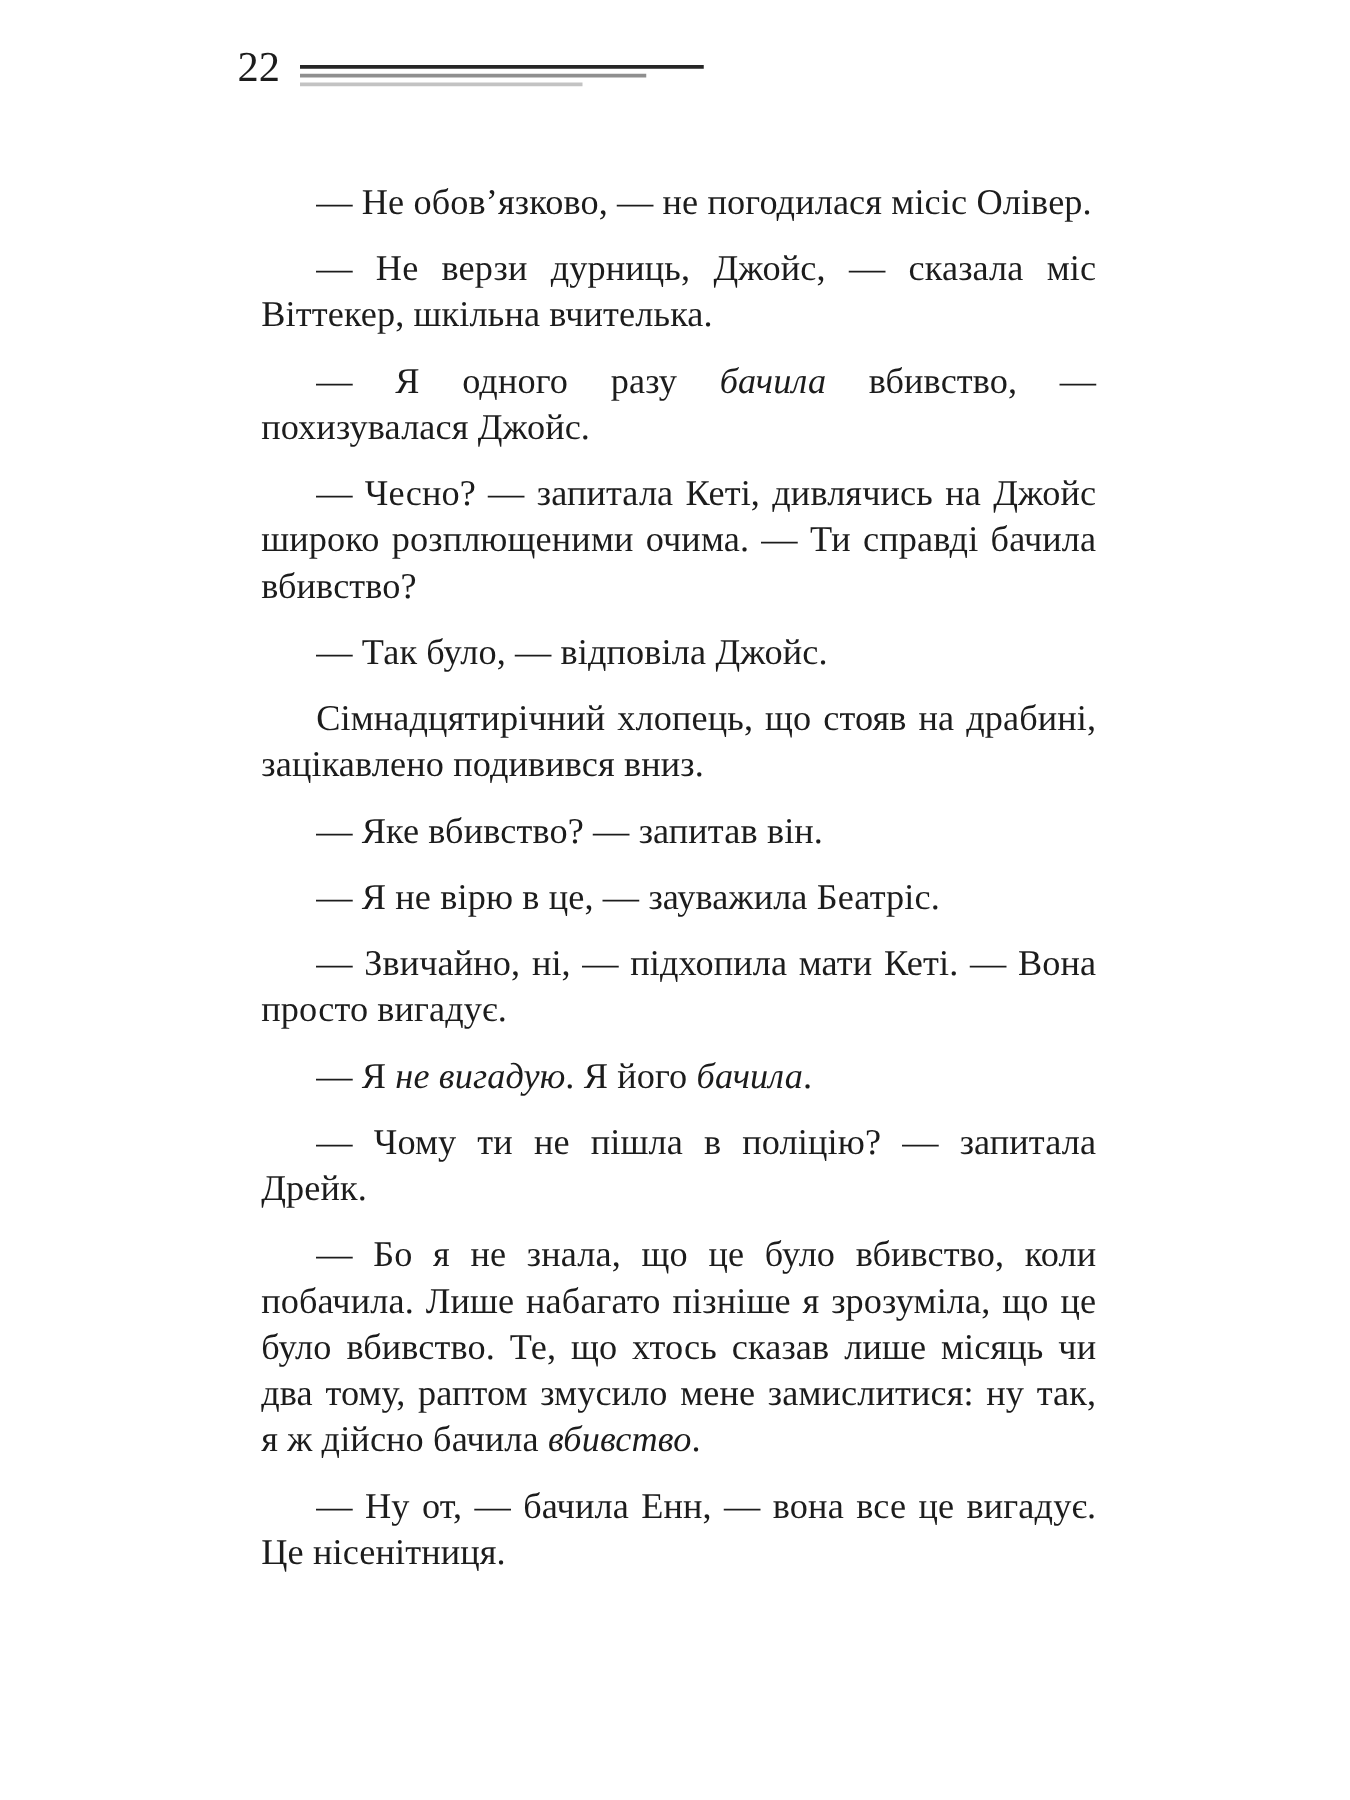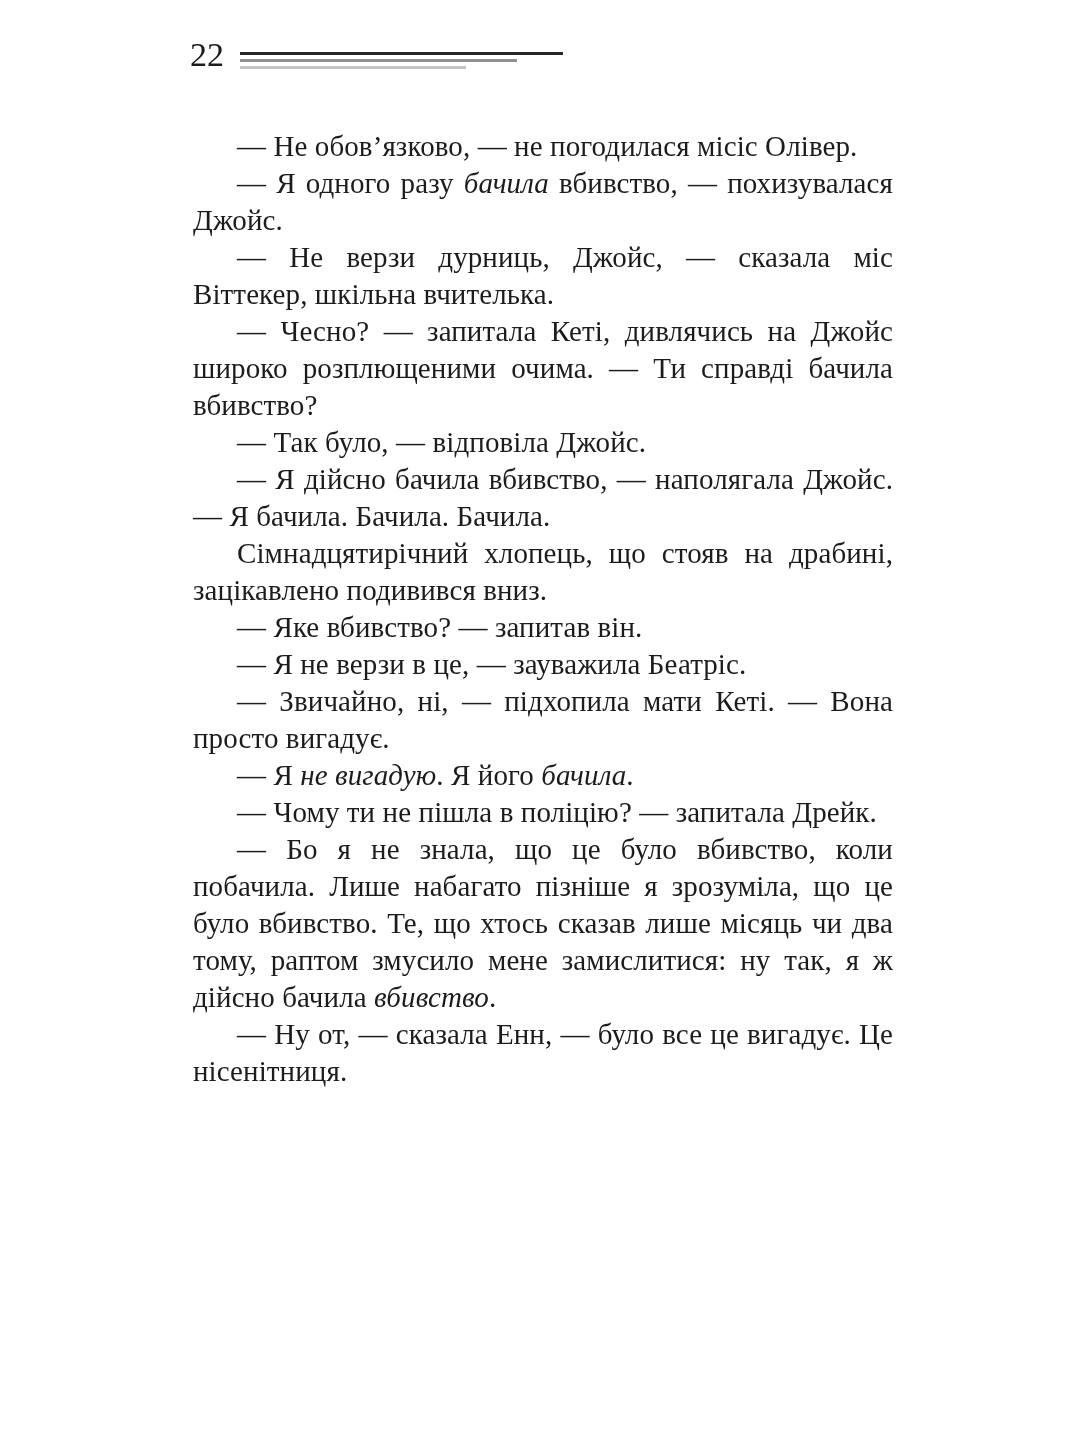--- a/index.html
+++ b/index.html
@@ -43,21 +43,21 @@
   .rule-0 { width: 323px; }
   .rule-1 { width: 277px; }
   .rule-2 { width: 226px; }
   .text-block {
     position: absolute;
     left: 193px;
     top: 128px;
     width: 700px;
   }
   .text-block p {
-    margin: 0;
+    margin: 16px;
     font-size: 29px;
     line-height: 37px;
     text-align: justify;
     text-indent: 44px;
     letter-spacing: 0.1px;
   }
   .text-block em {
     font-style: italic;
   }
 </style>
@@ -70,28 +70,27 @@
     <span class="page-number">22</span>
     <div class="header-rules">
       <div class="rule rule-0" style="background-color: rgb(38, 38, 38);"></div>
       <div class="rule rule-1" style="background-color: rgb(143, 143, 143);"></div>
       <div class="rule rule-2" style="background-color: rgb(195, 195, 195);"></div>
     </div>
   </div>
 
   <div class="text-block">
       <p><span>— Не обов’язково, — не погодилася місіс Олівер.</span></p>
+      <p><span>— Не верзи дурниць, Джойс, — сказала міс Віттекер, шкільна вчителька.</span></p>
       <p><span>— Я одного разу </span><em>бачила</em><span> вбивство, — похизувалася Джойс.</span></p>
-      <p><span>— Не верзи дурниць, Джойс, — сказала міс Віттекер, шкільна вчителька.</span></p>
       <p><span>— Чесно? — запитала Кеті, дивлячись на Джойс широко розплющеними очима. — Ти справді бачила вбивство?</span></p>
       <p><span>— Так було, — відповіла Джойс.</span></p>
-      <p><span>— Я дійсно бачила вбивство, — наполягала Джойс. — Я бачила. Бачила. Бачила.</span></p>
       <p><span>Сімнадцятирічний хлопець, що стояв на драбині, зацікавлено подивився вниз.</span></p>
       <p><span>— Яке вбивство? — запитав він.</span></p>
-      <p><span>— Я не верзи в це, — зауважила Беатріс.</span></p>
+      <p><span>— Я не вірю в це, — зауважила Беатріс.</span></p>
       <p><span>— Звичайно, ні, — підхопила мати Кеті. — Вона просто вигадує.</span></p>
       <p><span>— Я </span><em>не вигадую</em><span>. Я його </span><em>бачила</em><span>.</span></p>
       <p><span>— Чому ти не пішла в поліцію? — запитала Дрейк.</span></p>
       <p><span>— Бо я не знала, що це було вбивство, коли побачила. Лише набагато пізніше я зрозуміла, що це було вбивство. Те, що хтось сказав лише місяць чи два тому, раптом змусило мене замислитися: ну так, я ж дійсно бачила </span><em>вбивство</em><span>.</span></p>
-      <p><span>— Ну от, — сказала Енн, — було все це вигадує. Це нісенітниця.</span></p>
+      <p><span>— Ну от, — бачила Енн, — вона все це вигадує. Це нісенітниця.</span></p>
     </div>
 
 </div>
 
 </body></html>

